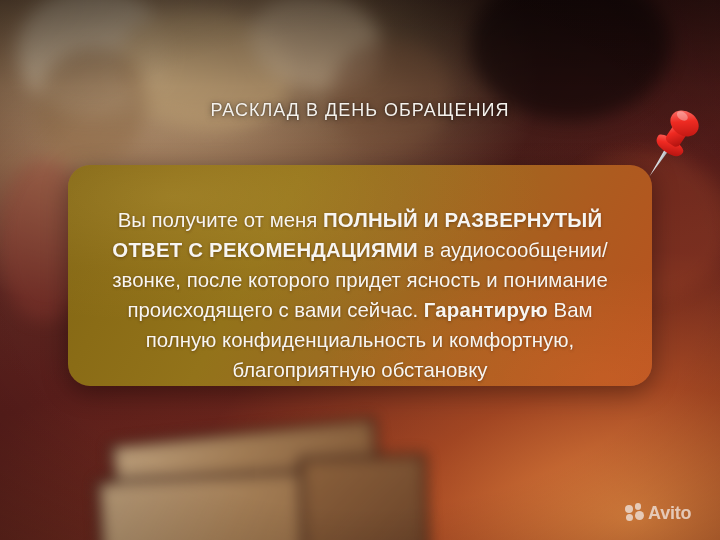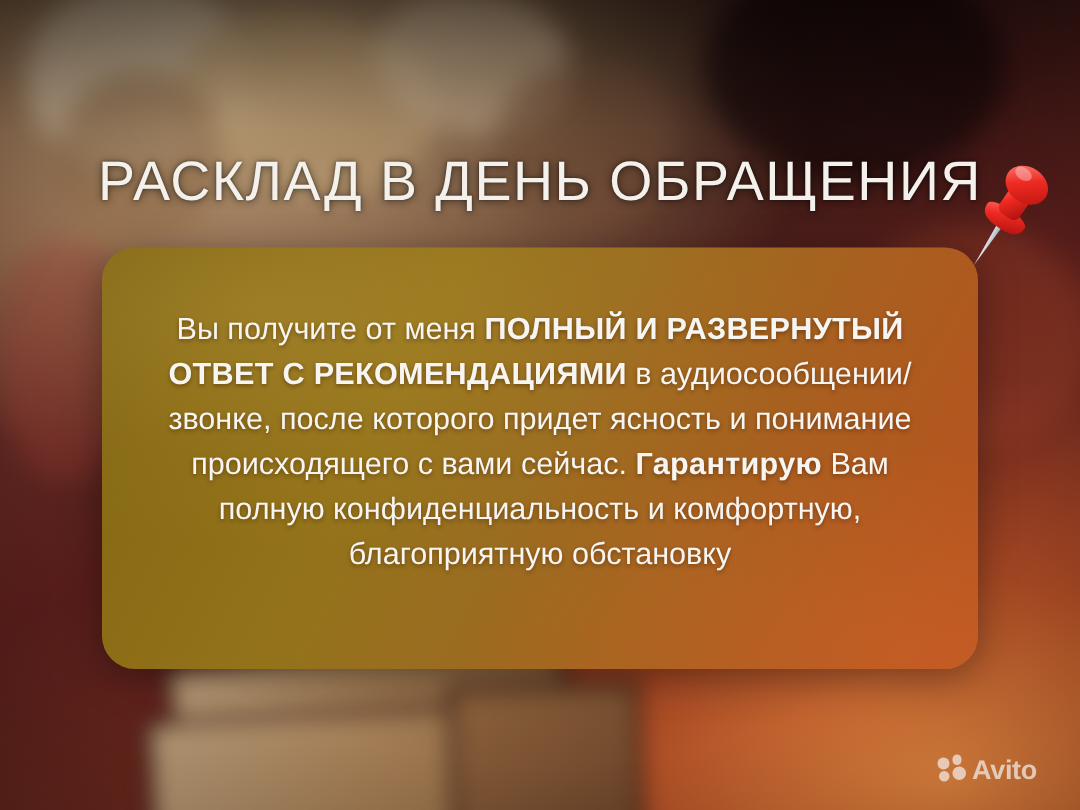--- a/index.html
+++ b/index.html
@@ -63,34 +63,34 @@
     background: linear-gradient(180deg, rgba(0,0,0,0.46) 0%, rgba(0,0,0,0.12) 16%, rgba(0,0,0,0) 30%);
   }
 
   
   #title {
     position: absolute;
     left: 0; right: 0;
     top: 100px;
     text-align: center;
     color: #f4f1ec;
-    font-size: 37px;
+    font-size: 18px;
     font-weight: 400;
     letter-spacing: 1.0px;
     text-shadow: 0 1px 6px rgba(0,0,0,0.55), 0 0 2px rgba(0,0,0,0.4);
     white-space: nowrap;
   }
 
   
   #offer-card {
     position: absolute;
     left: 68px;
     top: 165px;
     width: 584px;
-    height: 281px;
+    height: 221px;
     border-radius: 22px;
     background: linear-gradient(118deg,
         #7f6414 0%,
         #8a6c16 16%,
         #93731a 34%,
         #9a6d20 50%,
         #a4641f 64%,
         #ad5b1f 78%,
         #b5551f 92%,
         #b85320 100%);

